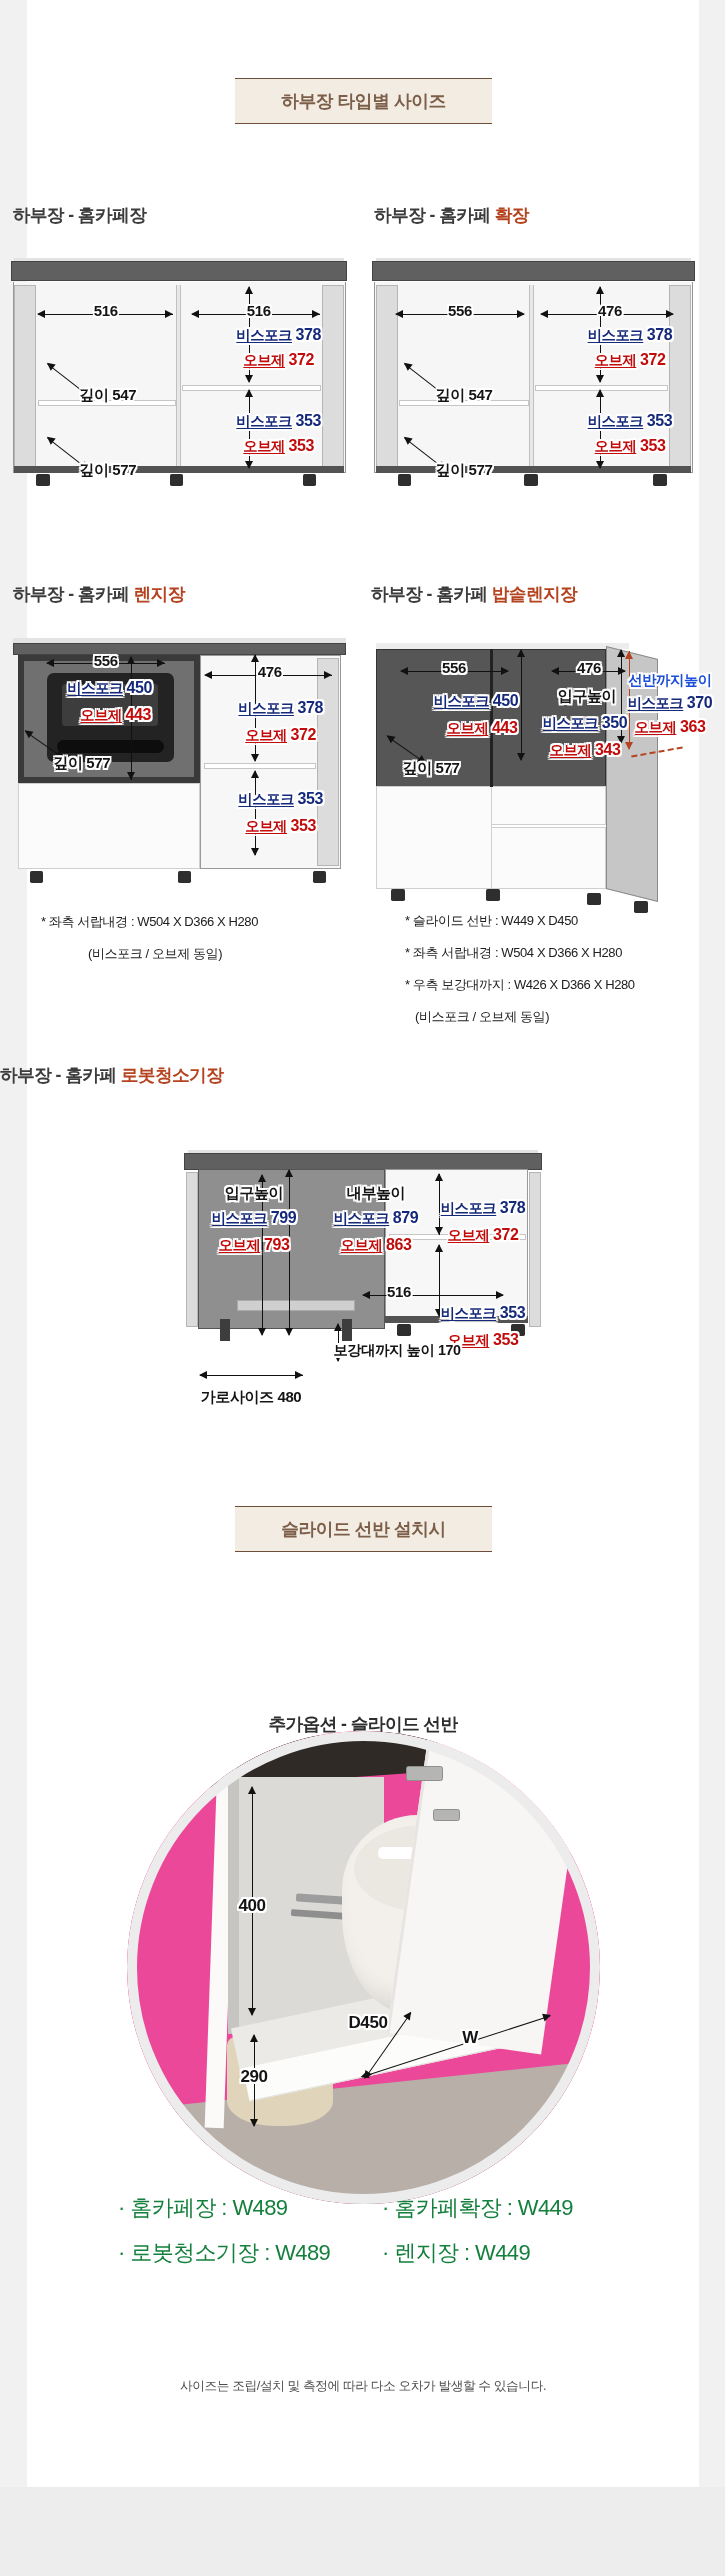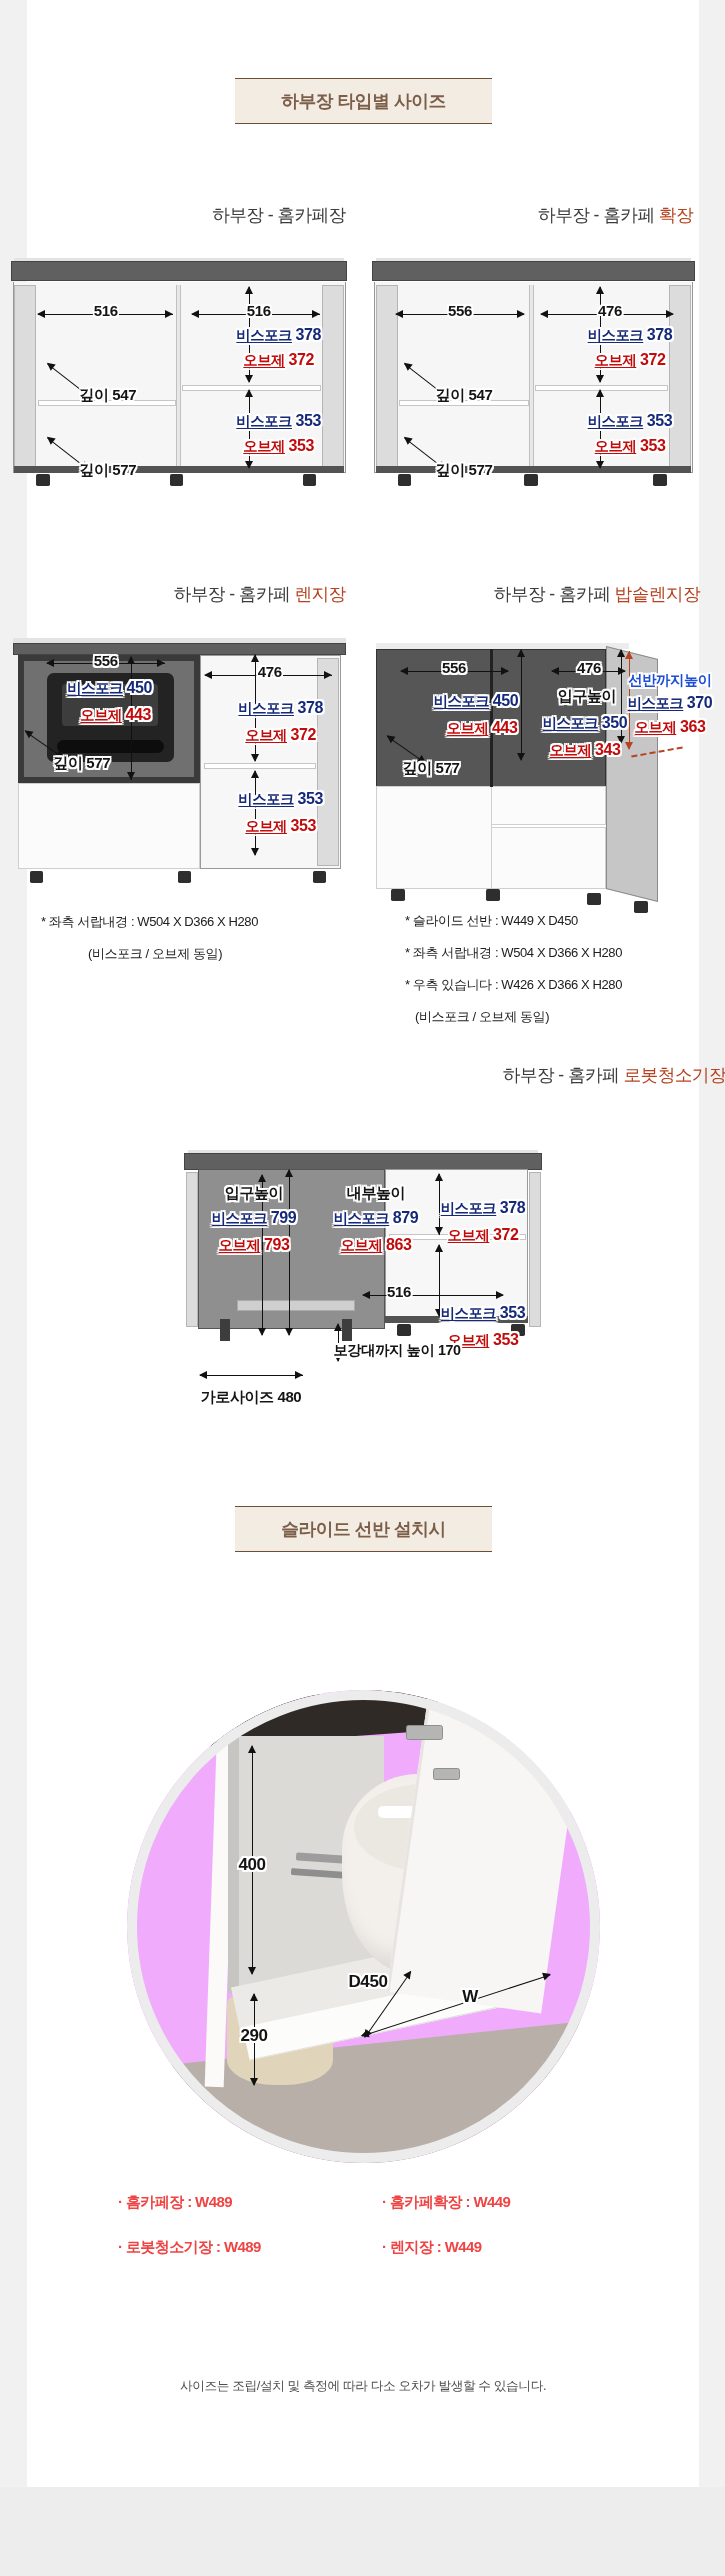--- a/index.html
+++ b/index.html
@@ -3,21 +3,21 @@
 <meta charset="utf-8">
 <style>
 *{margin:0;padding:0;box-sizing:border-box}
 html,body{background:#fff}
 body{width:726px;font-family:"Liberation Sans","DejaVu Sans",sans-serif;color:#222}
 .page{position:relative;width:726px;height:2576px;background:#fff;overflow:hidden}
 .gutter{position:absolute;top:0;height:2487px;width:27px;background:#f1f1f1}
 .gutter.l{left:0}.gutter.r{left:699px}
 .bottom-strip{position:absolute;left:0;top:2487px;width:726px;height:89px;background:#ededed}
 .badge{position:absolute;left:235px;width:257px;height:46px;background:#f2ece3;border-top:1.7px solid #6d4e38;border-bottom:1.7px solid #6d4e38;color:#7c5e49;font-size:17.7px;font-weight:700;text-align:center;line-height:44px;letter-spacing:-0.4px}
-.sec-title{position:absolute;font-size:17.7px;font-weight:400;color:#3c3c3c;text-align:right;letter-spacing:-0.6px;white-space:nowrap}
+.sec-title{position:absolute;font-size:17.7px;font-weight:700;color:#3c3c3c;text-align:left;letter-spacing:-0.6px;white-space:nowrap}
 .sec-title .accent{color:#b5431f}
 .subtitle{position:absolute;left:0;width:726px;text-align:center;font-size:17.7px;font-weight:700;color:#2e2e2e;letter-spacing:-0.6px}
 .cab{position:absolute}
 .ol{text-shadow:-1.7px -1.7px 0 #fff,1.7px -1.7px 0 #fff,-1.7px 1.7px 0 #fff,1.7px 1.7px 0 #fff,-1.7px 0 0 #fff,1.7px 0 0 #fff,0 -1.7px 0 #fff,0 1.7px 0 #fff}
 .meas{position:absolute;font-weight:700;font-size:15px;color:#141414;white-space:nowrap;transform:translateX(-50%);letter-spacing:-0.4px;z-index:6}
 .dim{position:absolute;font-weight:700;font-size:14.3px;white-space:nowrap;transform:translateX(-50%);letter-spacing:-0.4px;z-index:6}
 .dim .b{text-decoration:underline;text-underline-offset:1.7px}
 .dim .v{font-size:16px}
 .dim.navy{color:#15297a}
 .dim.red{color:#c20b0b}
@@ -46,40 +46,40 @@
 .drawer{position:absolute;background:#fbfbfb;border:1.7px solid #cfcfcf}
 .dark-int{position:absolute;background:#565656;border:1.7px solid #333}
 .seam{position:absolute;background:#222}
 .side4{position:absolute;background:#c6c6c6;border:1.7px solid #8a8a8a;transform:skewY(14deg);transform-origin:left top}
 .dashrust{position:absolute;border-top:2.5px dashed #b5431f;z-index:5}
 .garage{position:absolute;background:#8f8f8f;border:1.7px solid #555}
 .rsec{position:absolute;background:#f7f7f7;border:1.7px solid #999}
 .brace{position:absolute;background:#cfcfcf;border:0.8px solid #aaa}
 .leg{position:absolute;width:10px;background:#3d3d3d}
 .note{position:absolute;font-size:13px;color:#202020;white-space:nowrap;letter-spacing:-0.4px}
-.circle{position:absolute;left:127px;top:1690px;width:473px;height:473px;border-radius:50%;overflow:hidden;background:#f0abfc}
+.circle{position:absolute;left:127px;top:1731px;width:473px;height:473px;border-radius:50%;overflow:hidden;background:#ec4899}
 .ring{position:absolute;inset:0;border-radius:50%;border:10px solid #ececec;z-index:9}
 .c-floor{position:absolute;left:-17px;width:523px;top:354px;height:169px;background:#b7afa8;transform:rotate(-6deg)}
 .c-topbar{position:absolute;left:59px;top:5px;width:253px;height:44px;background:#2f2a26;transform:rotate(-4deg)}
 .c-sidepanel{position:absolute;left:84px;top:34px;width:18.6px;height:363px;background:#fbfaf9;transform:rotate(2deg)}
 .c-int{position:absolute;left:101px;top:46px;width:156px;height:257px;background:#dbdad6;border-left:11.8px solid #c7c5c1}
 .rail{position:absolute;background:#9d9d9d;border-radius:1.7px;transform:rotate(4deg)}
 .c-door{position:absolute;left:280px;top:10px;width:156px;height:304px;background:#f8f6f4;border-left:3.4px solid #e7e4e1;transform:rotate(8deg)}
 .hinge{position:absolute;background:#b5b5b3;border:0.8px solid #8f8f8d;border-radius:2.5px}
 .c-shelf-top{position:absolute;left:106px;top:268px;width:279px;height:49px;background:#eceae6;transform:rotate(-12deg)}
 .c-shelf-front{position:absolute;left:116px;top:307px;width:287px;height:34px;background:#fcfcfb;border-bottom:1.7px solid #e2e0dd;transform:rotate(-12deg)}
 .c-basket{position:absolute;left:100px;top:306px;width:106px;height:89px;background:#e0d5ba;border-radius:8.4px 8.4px 45% 45%/8.4px 8.4px 28% 28%}
 .c-cooker{position:absolute;left:215px;top:84px;width:165px;height:198px;background:#f3f0ec;border-radius:46% 46% 40% 40%/38% 38% 50% 50%;box-shadow:inset -11.8px -13.5px 22px rgba(0,0,0,.10)}
 .c-lid{position:absolute;left:7%;top:5%;width:86%;height:44%;background:#ebe7e1;border-radius:50%}
 .c-slot{position:absolute;left:22%;top:16%;width:22%;height:6%;background:#fff;border-radius:5px}
 .c-lcd{position:absolute;left:42%;top:26%;width:24%;height:15%;background:#9aa79f;border-radius:2.5px}
 .c-btn{position:absolute;right:15%;bottom:13%;width:27px;height:27px;border:4.2px solid #dcd7d0;border-radius:50%}
 .c-brand{position:absolute;right:9%;bottom:37%;font-size:7.6px;color:#8a8580;letter-spacing:0.8px;transform:rotate(-8deg)}
 .cmeas{font-size:17px}
-.wline{position:absolute;font-size:15px;font-weight:700;color:#ef4444;white-space:nowrap;letter-spacing:-0.6px}
+.wline{position:absolute;font-size:22px;font-weight:400;color:#15803d;white-space:nowrap;letter-spacing:-0.6px}
 .footer-line{position:absolute;left:0;width:726px;text-align:center;font-size:12.7px;color:#4e4e4e;letter-spacing:-0.4px}
 </style>
 </head>
 <body>
 
 <div class="page">
   <div class="gutter l"></div>
   <div class="gutter r"></div>
   <div class="bottom-strip"></div>
 
@@ -210,21 +210,21 @@
     <div class="dim navy ol" style="left:294px;top:51px"><span class="b">비스포크</span> <span class="v">370</span></div>
     <div class="dim red ol" style="left:294px;top:75px"><span class="b">오브제</span> <span class="v">363</span></div>
     <div class="ah" style="left:6.8px;top:106px;width:46px;transform:rotate(35deg)"></div>
     <div class="meas ol" style="left:55px;top:116px">깊이 577</div>
   </div>
 
   <div class="note" style="left:41px;top:913px">* 좌측 서랍내경 : W504 X D366 X H280</div>
   <div class="note" style="left:88px;top:945px">(비스포크 / 오브제 동일)</div>
   <div class="note" style="left:405px;top:912px">* 슬라이드 선반 : W449 X D450</div>
   <div class="note" style="left:405px;top:944px">* 좌측 서랍내경 : W504 X D366 X H280</div>
-  <div class="note" style="left:405px;top:976px">* 우측 있습니다 : W426 X D366 X H280</div>
+  <div class="note" style="left:405px;top:976px">* 우측 보강대까지 : W426 X D366 X H280</div>
   <div class="note" style="left:415px;top:1008px">(비스포크 / 오브제 동일)</div>
 
   <div class="sec-title" style="left:0;width:726px;top:1063px"><span>하부장 - 홈카페 </span><span class="accent">로봇청소기장</span></div>
 
   <div class="cab" style="left:186px;top:1150px;width:354px;height:194px">
     <div class="cedge" style="left:1.7px;right:1.7px;top:0;height:2.5px"></div>
     <div class="counter" style="left:-1.7px;right:-1.7px;top:2.5px;height:17px"></div>
     <div class="doorp" style="left:0;top:22px;width:11.8px;height:155px"></div>
     <div class="doorp" style="left:343px;top:22px;width:11.8px;height:155px"></div>
     <div class="garage" style="left:11.8px;top:19.4px;width:187px;height:160px"></div>

